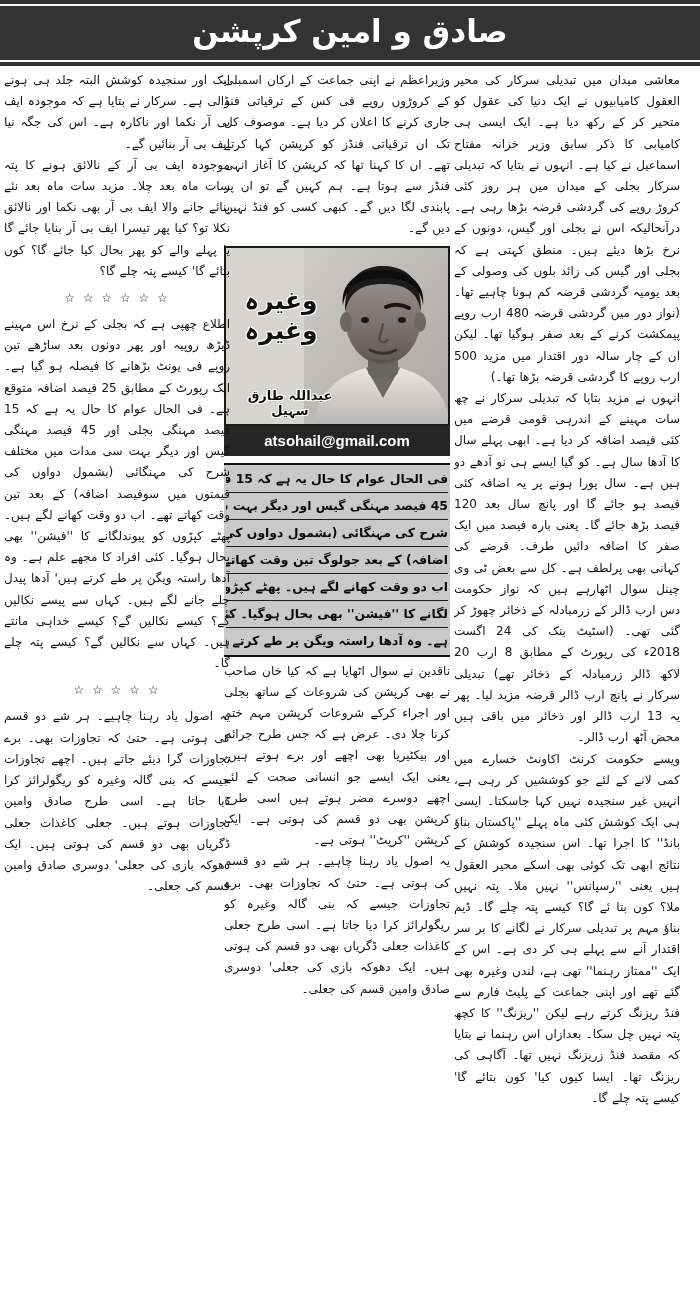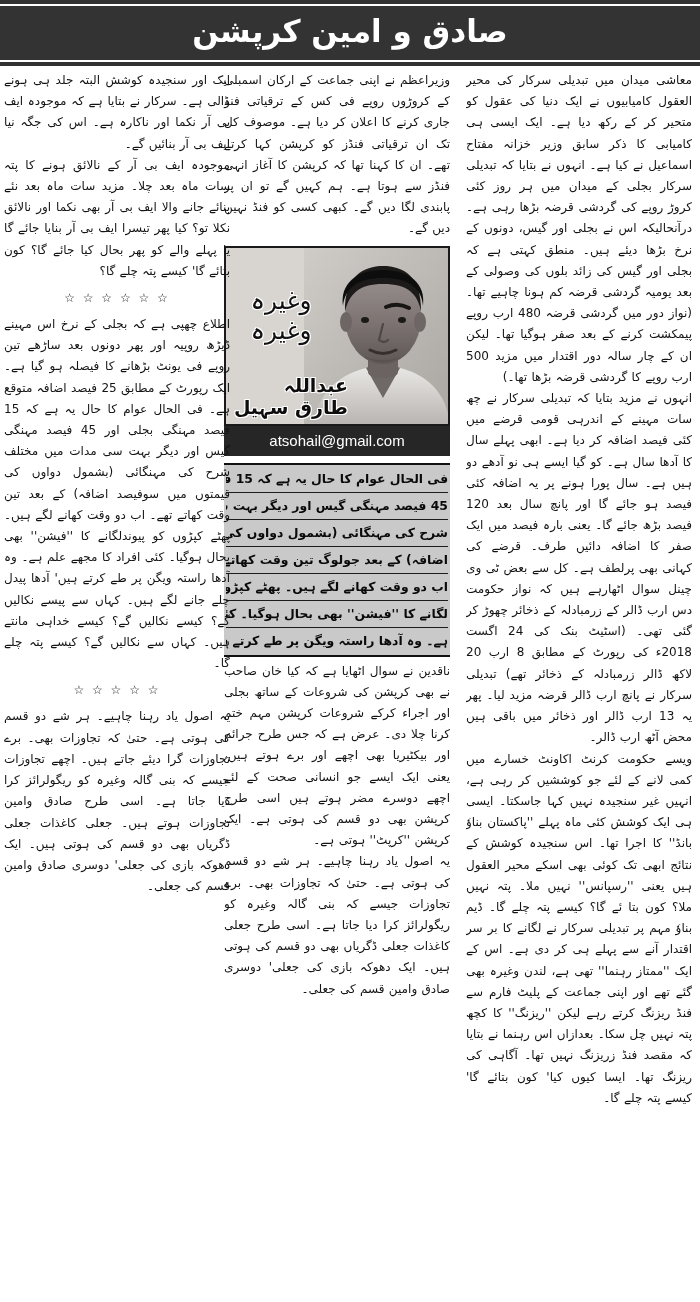--- a/index.html
+++ b/index.html
@@ -67,21 +67,21 @@
     height: 1232px;
   }
   .column {
     position: absolute;
     top: 0;
     height: 1232px;
     direction: rtl;
     text-align: justify;
     overflow: hidden;
   }
-  .col-right  { right: 8px;  width: 226px; }
+  .col-right  { right: 20px;  width: 226px; }
   .col-center { right: 250px; width: 226px; }
   .col-left   { right: 470px; width: 226px; }
 
   .para {
     font-size: 12px;
     line-height: 21.2px;
     margin: 0 0 0 0;
     text-align: justify;
     text-justify: inter-word;
     word-spacing: 0.5px;
@@ -126,48 +126,49 @@
   }
   .column-logo {
     position: absolute;
     right: 118px;
     top: 38px;
     width: 98px;
     text-align: center;
     direction: rtl;
     color: #111111;
     font-size: 25px;
-    font-weight: 400;
+    font-weight: 700;
     line-height: 30px;
     text-shadow: 1px 1px 0 #ffffff, -1px -1px 0 #ffffff, 1px -1px 0 #ffffff, -1px 1px 0 #ffffff;
   }
   .author-name {
     position: absolute;
     right: 100px;
     bottom: 6px;
     width: 116px;
-    direction: rtl;
-    font-size: 19px;
+    text-align: center;
+    direction: rtl;
+    font-size: 13px;
     font-weight: 700;
     color: #0d0d0d;
     text-shadow: 1px 1px 0 #ffffff, -1px -1px 0 #ffffff, 1px -1px 0 #ffffff, -1px 1px 0 #ffffff;
   }
   .author-email-bar {
     width: 226px;
     height: 30px;
     background: #262626;
     display: flex;
     align-items: center;
     justify-content: center;
     box-sizing: border-box;
   }
   .author-email {
     color: #ffffff;
     font-size: 15px;
-    font-weight: 400;
+    font-weight: 700;
     direction: ltr;
     font-family: "Liberation Sans", sans-serif;
     letter-spacing: 0px;
   }
 
   
   .pullquote {
     width: 226px;
     background: #c9c9c9;
     border-top: 2px solid #111111;

